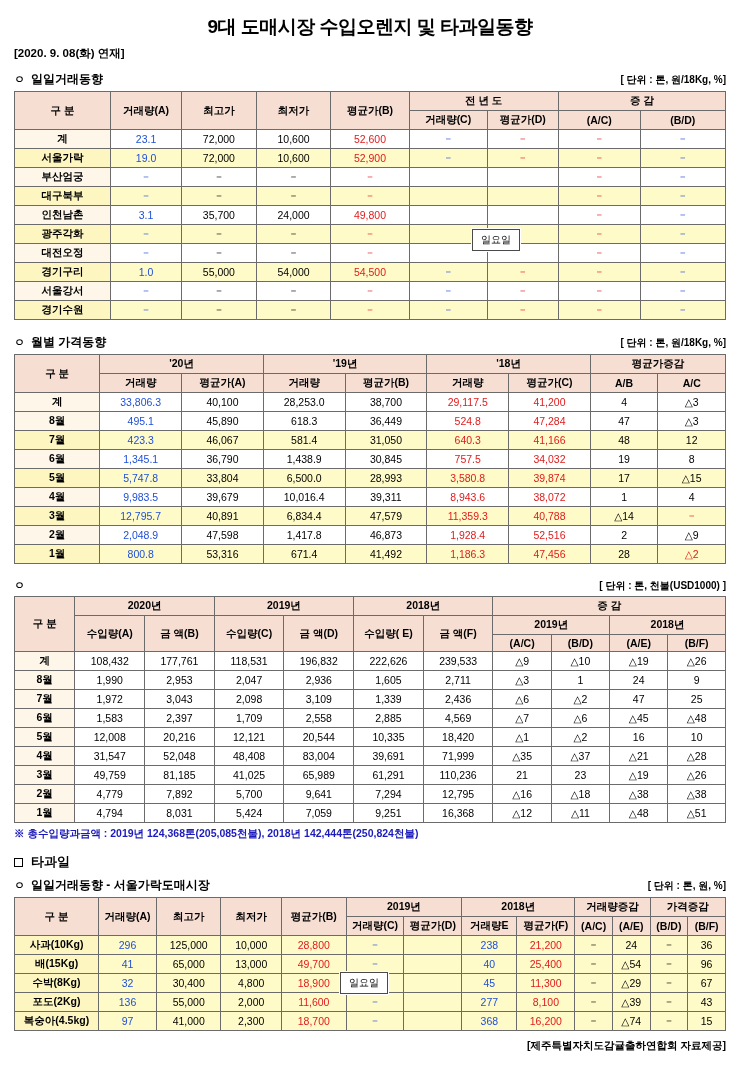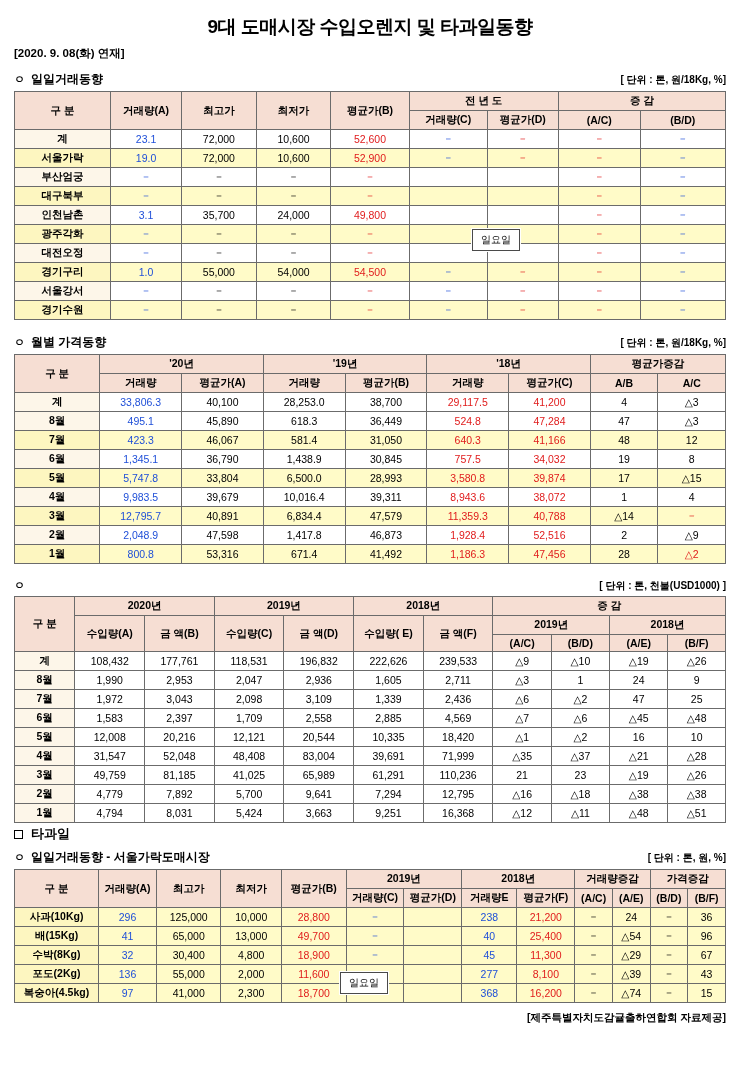--- a/index.html
+++ b/index.html
@@ -561,33 +561,34 @@
         <td>△16</td>
         <td>△18</td>
         <td>△38</td>
         <td>△38</td>
       </tr>
       <tr>
         <td class="rowhead">1월</td>
         <td class="bold">4,794</td>
         <td class="bold">8,031</td>
         <td>5,424</td>
-        <td>3,663</td>
+        <td>7,059</td>
         <td>9,251</td>
         <td>16,368</td>
         <td>△12</td>
         <td>△11</td>
         <td>△48</td>
         <td>△51</td>
       </tr>
     </tbody>
   </table>
 
-
-  <div class="sec-head" style="margin-top:2px;gap:8px;">
+  <div class="note">※ 총수입량과금액 : 2019년 124,368톤(205,085천불),  2018년 142,444톤(250,824천불)</div>
+
+  <div class="sec-head" style="margin-top:12px;gap:8px;">
     <span class="sq"></span>
     <span>타과일</span>
   </div>
 
   <div class="sub-head">
     <span class="circ">ㅇ</span>
     <span>일일거래동향 - 서울가락도매시장</span>
     <span class="unit">[ 단위 : 톤, 원, %]</span>
   </div>
 

